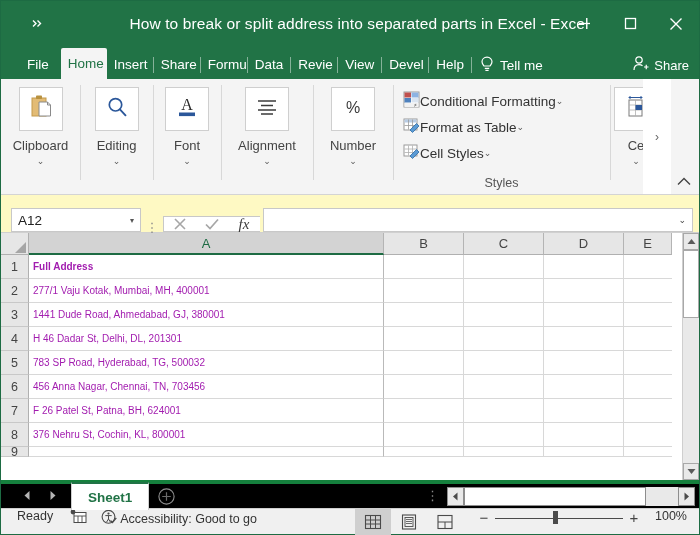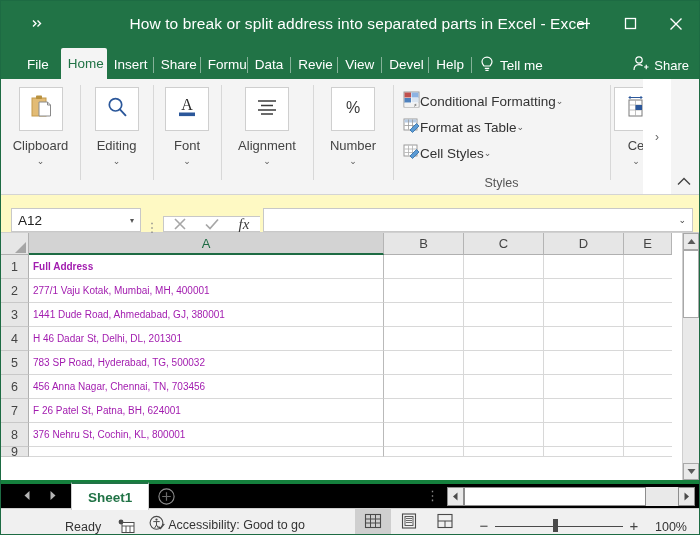--- a/index.html
+++ b/index.html
@@ -387,22 +387,22 @@
     width: 182px;
     background: #ffffff;
     border: 1px solid #8d8d8d;
   }
 
   
   .statusbar {
     flex: 0 0 26px; height: 26px;
     background: #f0f0f0;
     border-top: 1px solid #cfcfcf;
-    display: flex; align-items: flex-end;
-    font-size: 12.5px; color: #333333; padding-left: 48px;
+    display: flex; align-items: flex-start;
+    font-size: 12.5px; color: #333333;
   }
   .sb-ready { padding: 0 10px 0 16px; }
   .sb-icon {
     width: 30px; display: flex; align-items: center; justify-content: center;
   }
   .sb-a11y { display: flex; align-items: center; gap: 3px; margin-left: 8px; }
   .sb-views { margin-left: auto; display: flex; align-items: center; }
   .view-btn {
     width: 36px; height: 26px;
     display: flex; align-items: center; justify-content: center;

